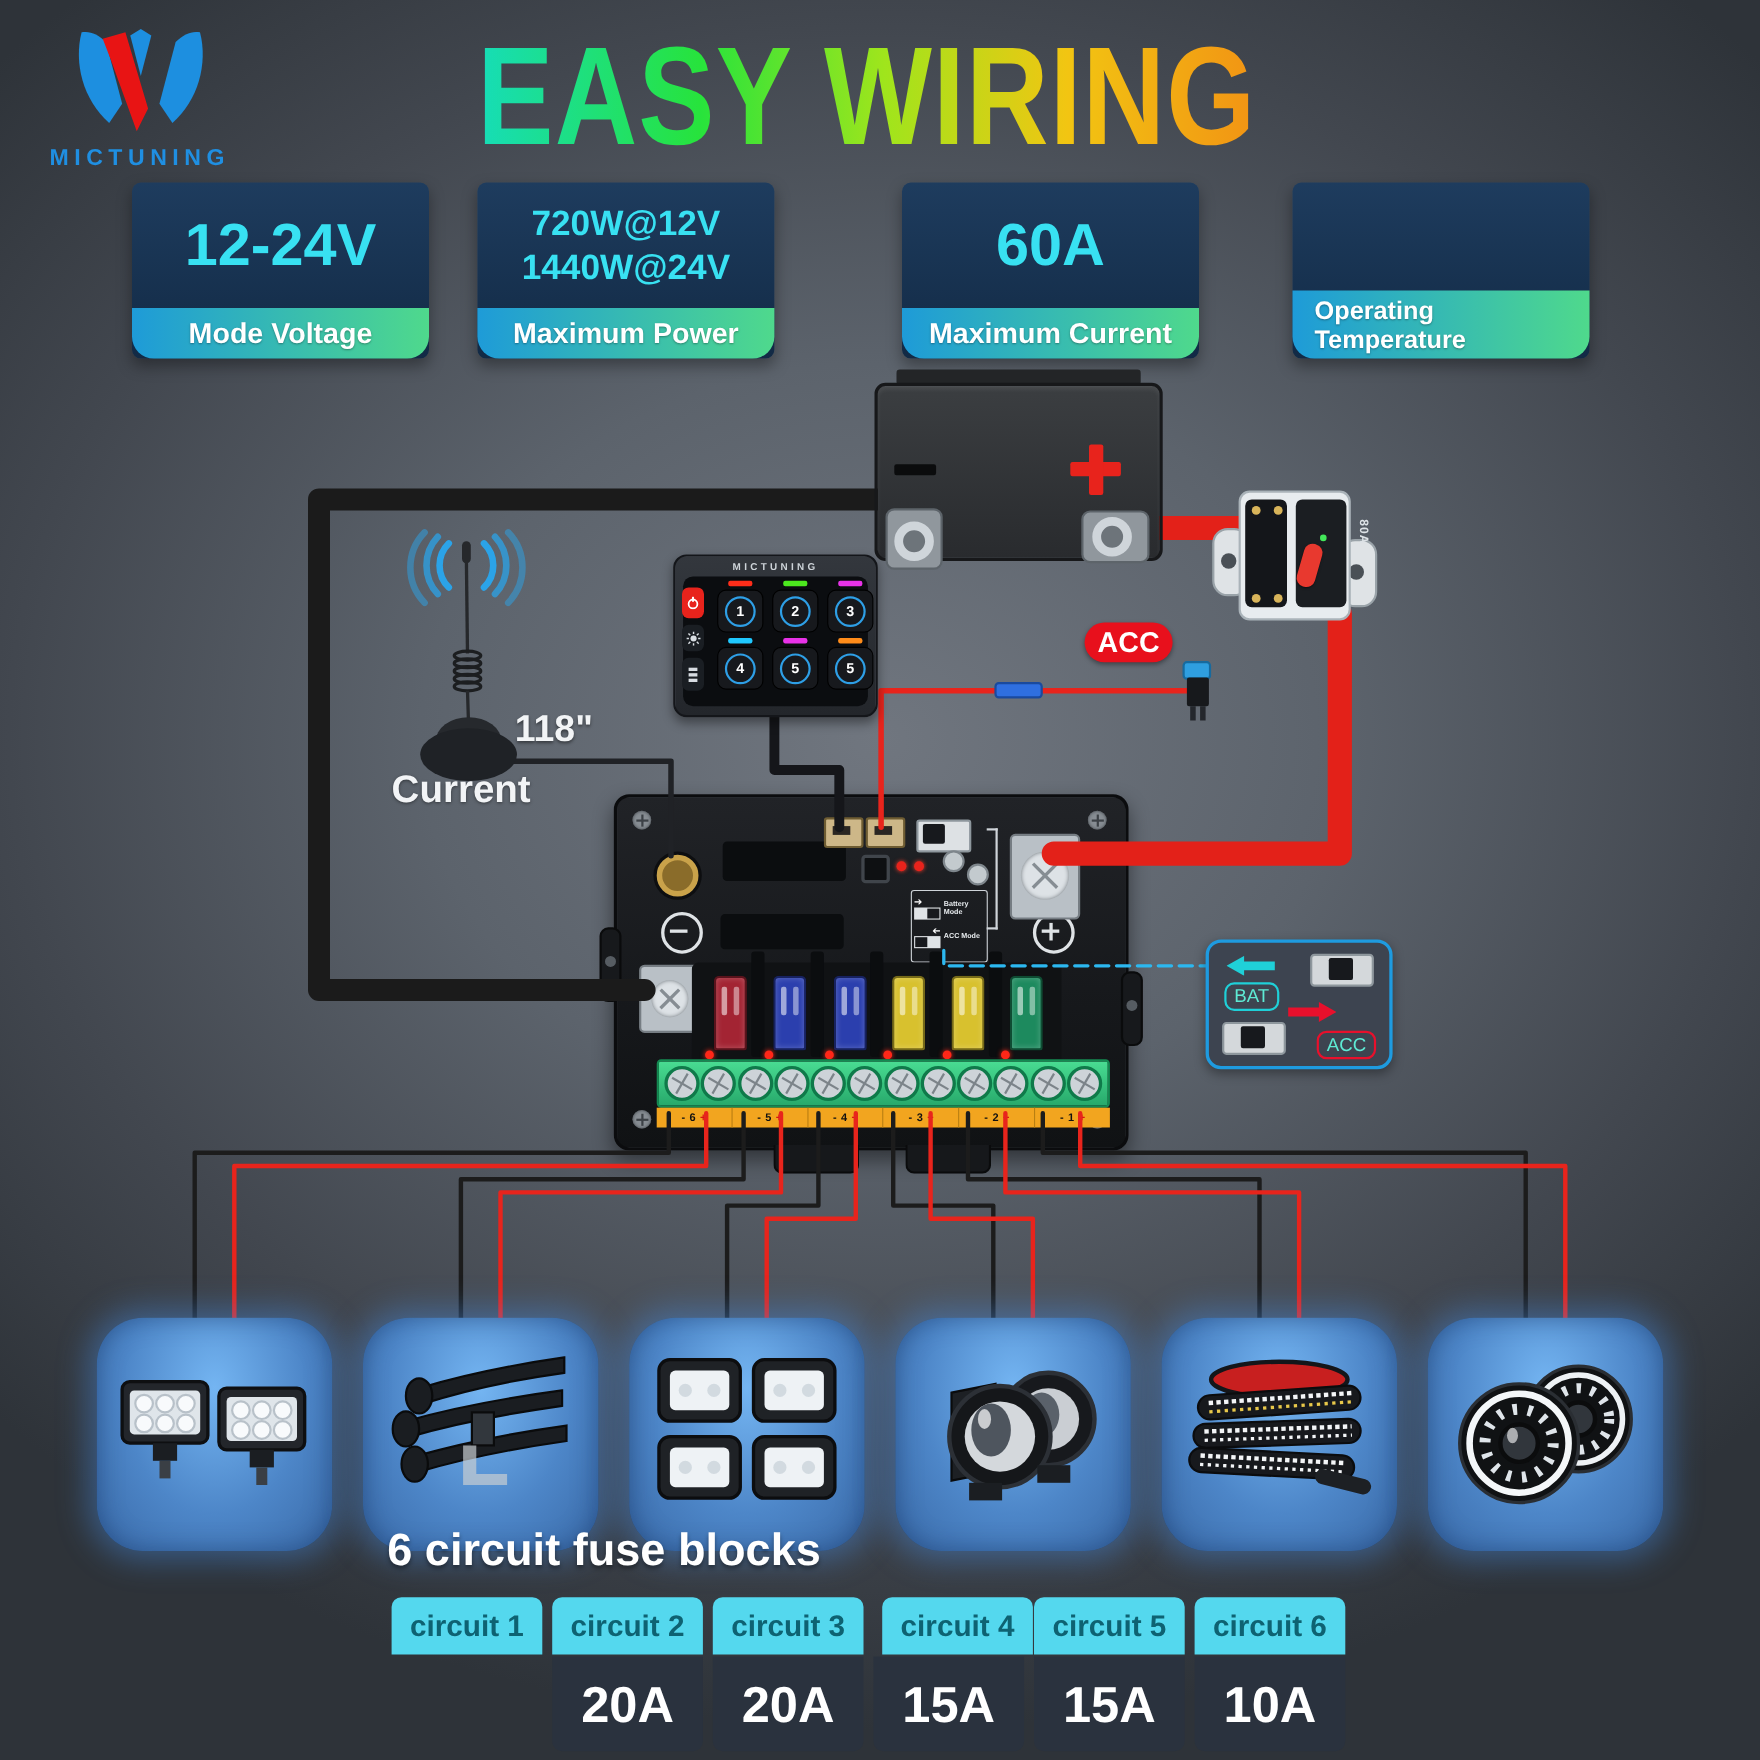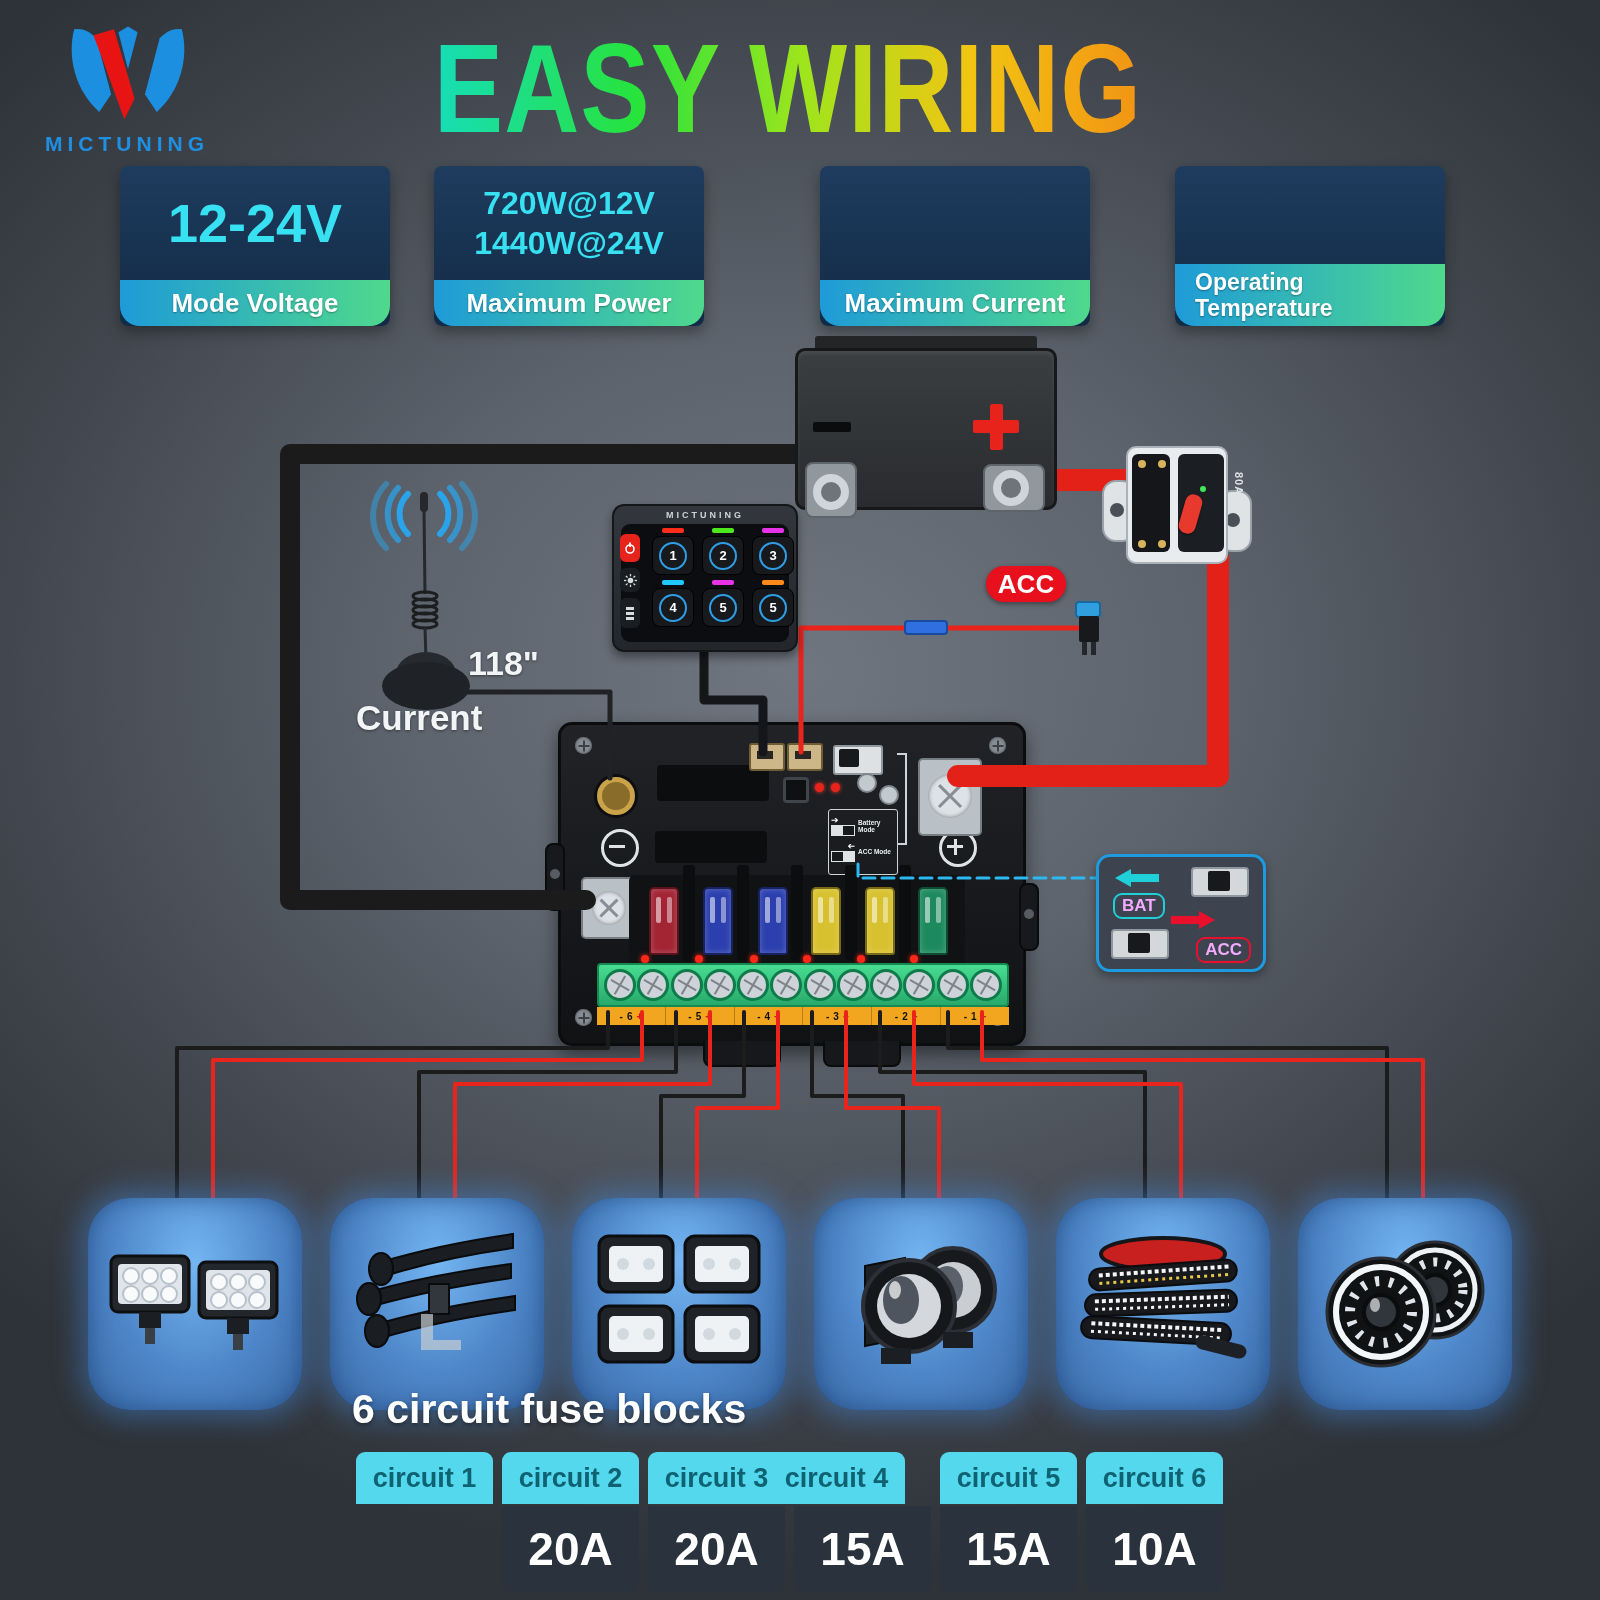--- a/index.html
+++ b/index.html
@@ -112,21 +112,21 @@
   .ocell:last-child{border-right:none;}
   .ocell .plus{color:#d81414;}
   .foot{position:absolute;top:316px;width:74px;height:24px;background:#16181b;border:2px solid #0a0b0c;border-top:none;border-radius:0 0 8px 8px;}
   
   #acc-pill{left:986px;top:566px;width:80px;height:36px;z-index:5;background:#e8101c;border-radius:18px;
     color:#fff;font-weight:bold;font-size:26px;display:flex;align-items:center;justify-content:center;box-shadow:0 2px 5px rgba(0,0,0,.4);}
   #fusetap{left:1074px;top:600px;width:30px;height:58px;z-index:4;}
   #callout{left:1096px;top:854px;width:164px;height:112px;z-index:4;background:#3d4450;border:3px solid #1e9be0;border-radius:14px;box-shadow:0 4px 10px rgba(0,0,0,.35);}
   .co-sw{position:absolute;width:54px;height:26px;background:#d4d8db;border:2px solid #8e979d;border-radius:4px;}
   .co-sw i{position:absolute;top:2px;width:22px;height:20px;background:#17191d;border-radius:2px;}
-  .co-pill{position:absolute;font-weight:bold;font-size:17px;color:#f0abfc;border-radius:9px;padding:1px 7px;}
+  .co-pill{position:absolute;font-weight:normal;font-size:17px;color:#5eead4;border-radius:9px;padding:1px 7px;}
   
   .wlabel{color:#f2f4f6;font-weight:bold;z-index:5;text-shadow:0 1px 3px rgba(0,0,0,.45);}
   
   .pbox{position:absolute;top:1198px;width:214px;height:212px;border-radius:42px;z-index:4;
     background:radial-gradient(ellipse at 50% 30%,#74b5f2 0%,#4d86c8 55%,#3a6aa8 100%);
     box-shadow:0 0 28px 8px rgba(70,140,225,.45), inset 0 0 22px rgba(20,50,95,.5);}
   .pbox svg{display:block;margin:30px auto 0;}
   
   #caption{left:352px;top:1386px;font-size:41px;font-weight:bold;color:#fff;z-index:5;text-shadow:0 2px 4px rgba(0,0,0,.4);}
   .th{position:absolute;top:1452px;width:137px;height:52px;background:#54d8ee;border-radius:9px 9px 0 0;z-index:5;
@@ -156,20 +156,23 @@
     <div class="strip">Mode Voltage</div>
   </div>
   <div class="card" style="left:434px">
     <div class="val">
       <span class="v-two">720W@12V</span>
       <span class="v-two">1440W@24V</span>
     </div>
     <div class="strip">Maximum Power</div>
   </div>
   <div class="card" style="left:820px">
+    <div class="val">
+        <span class="v-big">60A</span>
+      </div>
     <div class="strip">Maximum Current</div>
   </div>
   <div class="card" id="card4" style="left:1175px">
     <div class="strip" style="padding:0 20px">Operating Temperature</div>
   </div>
 
   <div class="abs" id="cbox">
     <div class="screw" style="left:14px;top:12px"></div>
     <div class="screw" style="left:428px;top:12px"></div>
     <div class="screw" style="left:14px;top:284px"></div>
@@ -594,21 +597,21 @@
         <circle cx="62" cy="84" r="17" fill="#31363c" stroke="#0b0c0d" stroke-width="4"></circle>
         <ellipse cx="56" cy="77" rx="5" ry="7" fill="#ffffff" opacity="0.6"></ellipse>
       </g>
     </svg>
   </div>
 
   <div class="abs" id="caption">6 circuit fuse blocks</div>
   <div class="th" style="left:356px">circuit 1</div>
   <div class="th" style="left:502px">circuit 2</div>
   <div class="th" style="left:648px">circuit 3</div>
-  <div class="th" style="left:768px">circuit 4</div>
+  <div class="th" style="left:802px">circuit 4</div>
   <div class="th" style="left:940px">circuit 5</div>
   <div class="th" style="left:1086px">circuit 6</div>
   <div class="td" style="left:502px">20A</div>
   <div class="td" style="left:648px">20A</div>
   <div class="td" style="left:794px">15A</div>
   <div class="td" style="left:940px">15A</div>
   <div class="td" style="left:1086px">10A</div>
 
 </div>
 

